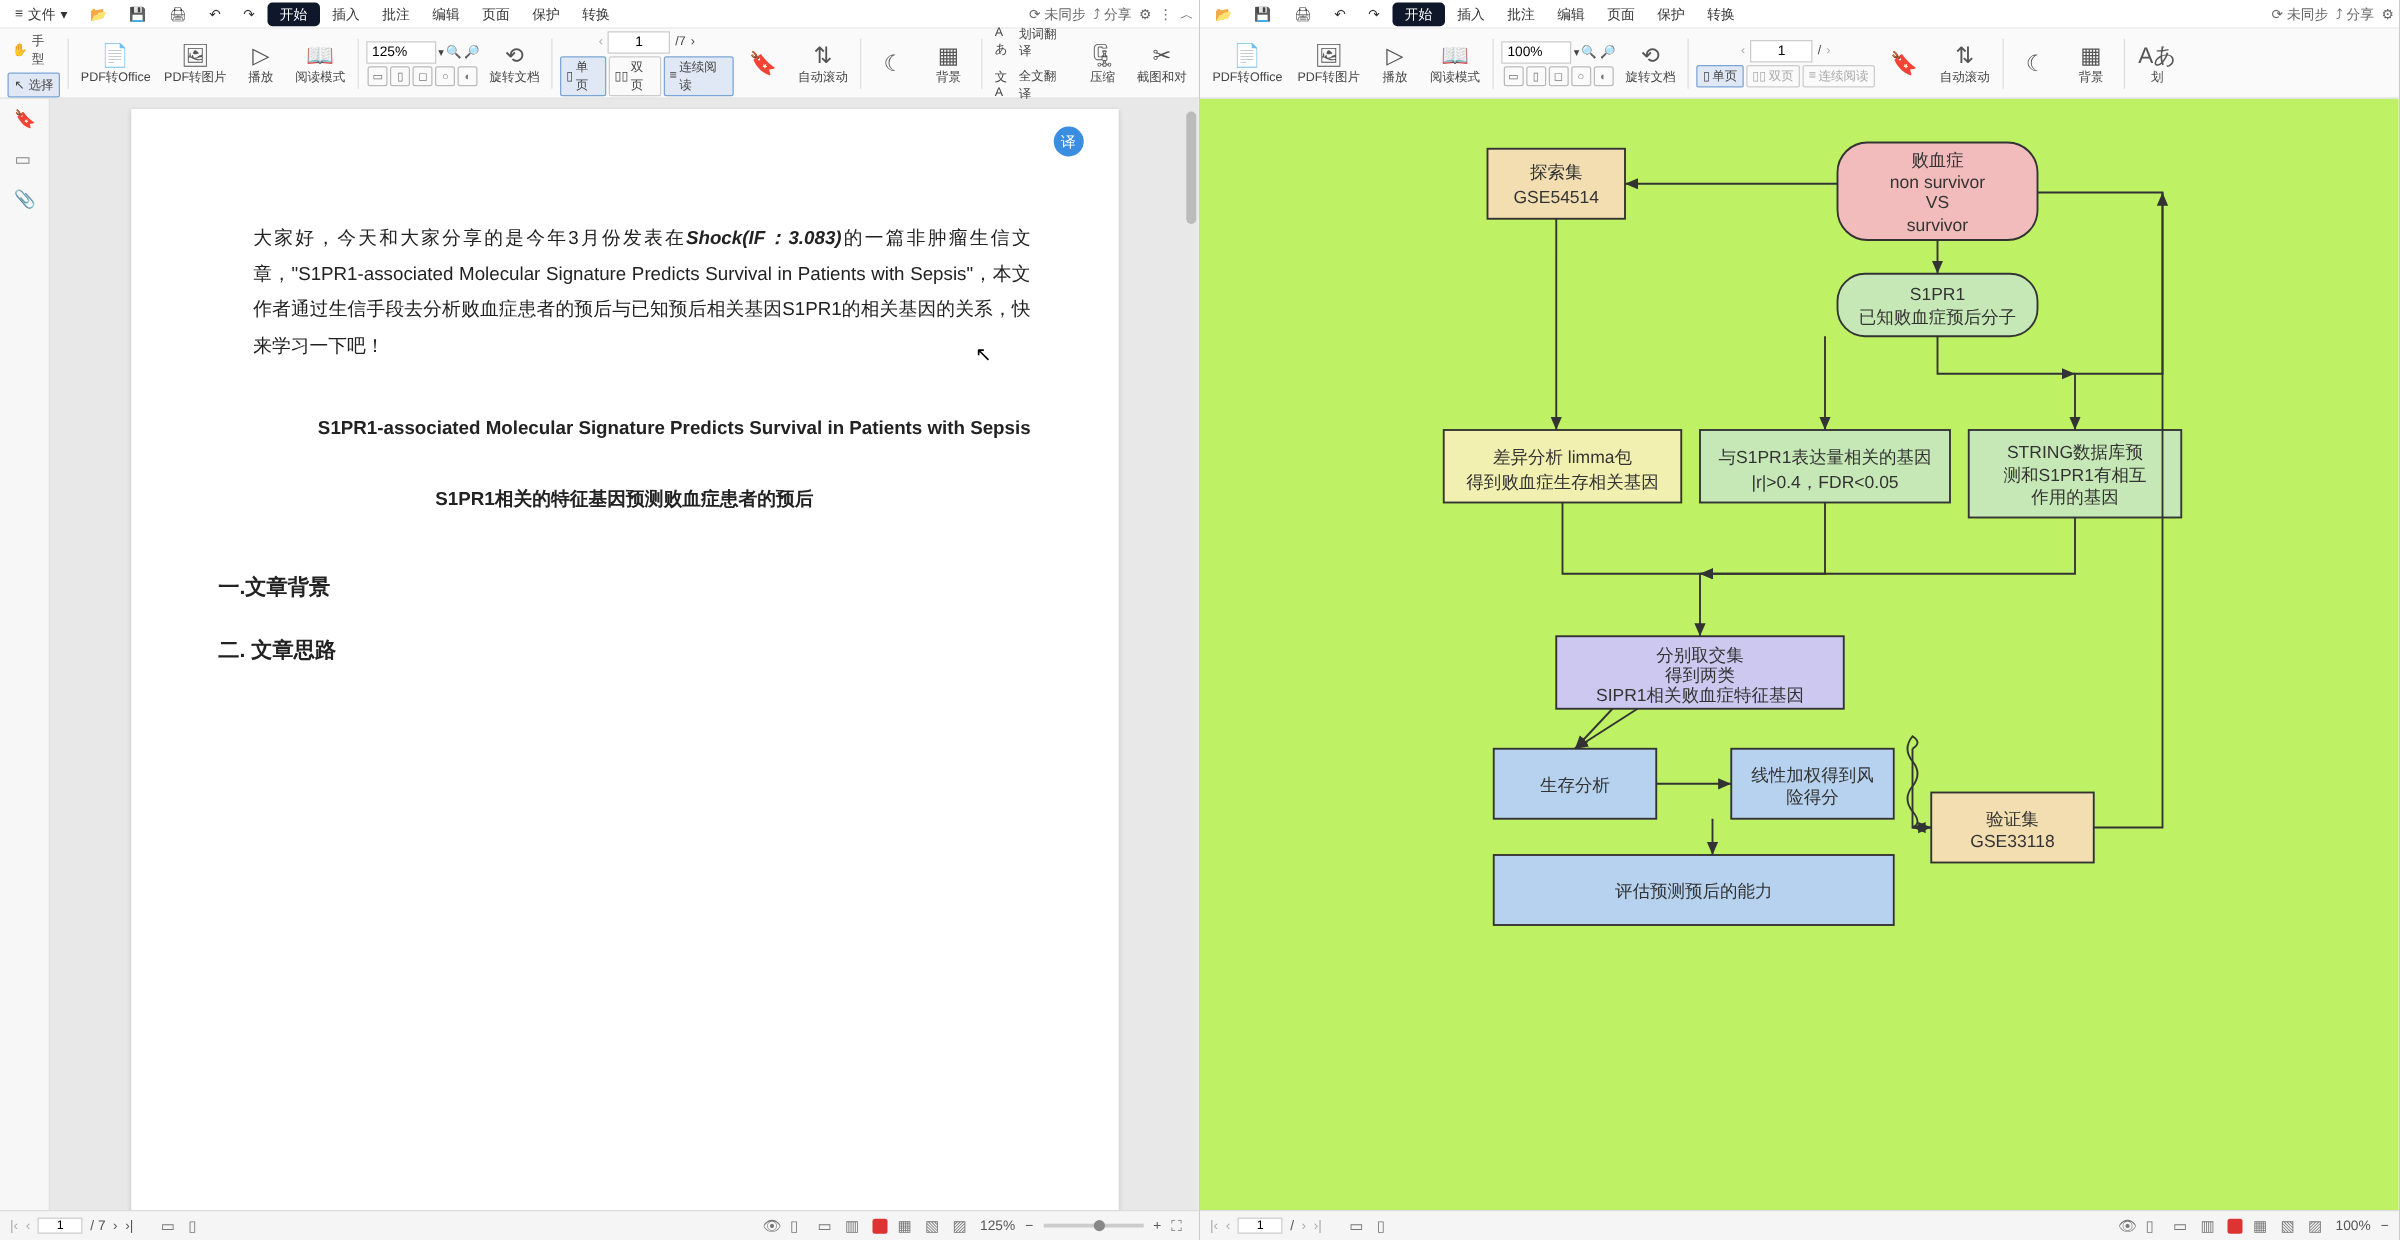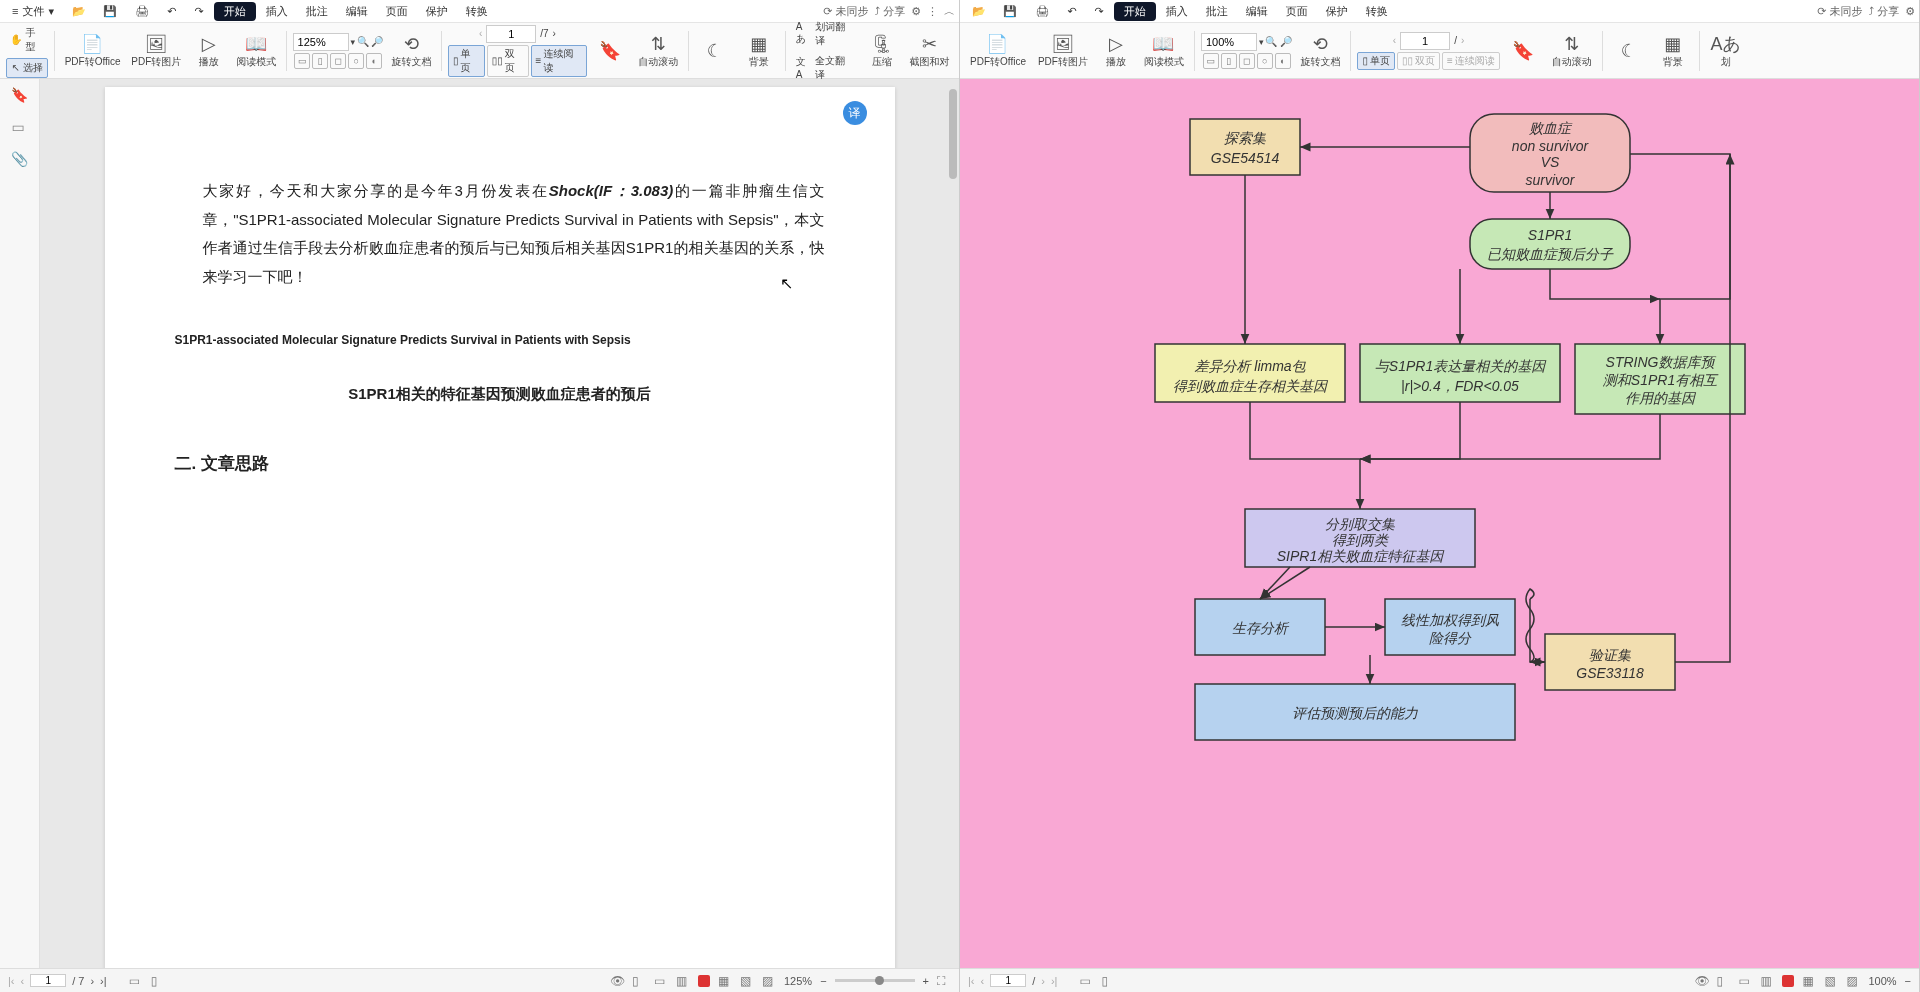--- a/index.html
+++ b/index.html
@@ -22,40 +22,40 @@
 .page-input { width: 50px; border: 1px solid #ccc; text-align: center; font-size: 11px; padding: 2px; }
 .mini-row { display: flex; gap: 2px; }
 .mini-ic { width: 16px; height: 16px; border: 1px solid #bbb; border-radius: 2px; font-size: 9px; display: flex; align-items: center; justify-content: center; color: #777; cursor: pointer; }
 .side-btn { font-size: 10px; display: flex; align-items: center; gap: 3px; padding: 2px 4px; cursor: pointer; }
 .content-area { flex: 1; position: relative; display: flex; overflow: hidden; }
 .left-sidebar { width: 40px; background: #f7f7f7; border-right: 1px solid #e0e0e0; display: flex; flex-direction: column; align-items: center; padding-top: 8px; gap: 16px; }
 .left-sidebar .sic { width: 16px; height: 16px; color: #888; font-size: 14px; cursor: pointer; }
 .doc-canvas { flex: 1; background: #e8e8e8; overflow: auto; position: relative; }
 .page { background: #fff; margin: 8px auto; width: 790px; min-height: 900px; padding: 90px 70px 40px 70px; box-shadow: 0 1px 4px rgba(0,0,0,.15); position: relative; font-size: 15px; line-height: 1.9; color: #222; }
 .page .para1 { text-align: justify; margin-left: 28px; }
-.page .title-en { text-align: left; font-weight: bold; margin: 38px 0 28px; font-size: 12px; }
+.page .title-en { text-align: right; font-weight: bold; margin: 38px 0 28px; font-size: 15px; }
 .page .title-cn { text-align: center; font-weight: bold; margin-bottom: 40px; font-size: 15px; }
 .page h3 { font-size: 17px; font-weight: bold; margin: 18px 0 12px; }
 .page .body { text-align: justify; text-indent: 2em; }
 .float-badge { position: absolute; top: 14px; right: 28px; width: 24px; height: 24px; background: #3a8de0; border-radius: 50%; color: #fff; font-size: 12px; display: flex; align-items: center; justify-content: center; }
 .scroll-ind { position: absolute; right: 2px; top: 0; width: 10px; height: 100%; }
 .scroll-thumb { position: absolute; right: 0; top: 10px; width: 8px; height: 90px; background: #bbb; border-radius: 4px; }
 .statusbar { height: 24px; background: #f5f5f5; border-top: 1px solid #ddd; display: flex; align-items: center; font-size: 11px; color: #555; padding: 0 8px; gap: 10px; }
 .statusbar .nav { display: flex; align-items: center; gap: 6px; }
 .statusbar .nav input { width: 36px; border: 1px solid #ccc; text-align: center; font-size: 10px; }
 .statusbar .icons { display: flex; gap: 8px; margin-left: 12px; }
 .statusbar .sic2 { width: 14px; height: 14px; font-size: 12px; color: #777; cursor: pointer; }
 .statusbar .rec { width: 12px; height: 12px; background: #d33; border-radius: 2px; }
 .statusbar .right { margin-left: auto; display: flex; align-items: center; gap: 8px; }
 .statusbar .slider { width: 80px; height: 3px; background: #ccc; position: relative; }
 .statusbar .slider::after { content: ""; position: absolute; left: 40px; top: -3px; width: 9px; height: 9px; background: #888; border-radius: 50%; }
 .cursor-arrow { position: absolute; left: 780px; top: 195px; font-size: 16px; color: #000; pointer-events: none; z-index: 50; }
 
 
-.flow-canvas { flex: 1; background: #f9a8d4; overflow: auto; position: relative; font-style: italic; }
+.flow-canvas { flex: 1; background: #bef264; overflow: auto; position: relative; }
 svg.flow { display: block; margin: 20px auto; }
 .node { stroke: #333; stroke-width: 1.5; }
 .node-text { font-size: 14px; fill: #333; text-anchor: middle; dominant-baseline: middle; }
 .arrow { stroke: #333; stroke-width: 1.5; fill: none; marker-end: url(#ah); }
 
 .tool-stack { display: flex; flex-direction: column; align-items: center; gap: 2px; }
 .view-row { display: flex; gap: 2px; align-items: center; }
 .view-btn { border: 1px solid #ccc; padding: 1px 4px; font-size: 10px; border-radius: 2px; display: flex; align-items: center; gap: 2px; }
 .view-btn.active { background: #e0e8f5; border-color: #7aa5d6; }
 </style>
@@ -193,20 +193,21 @@
       <span class="sic">📎</span>
     </div>
     <div class="doc-canvas">
       <div class="page">
         <div class="float-badge">译</div>
         <p class="para1">
           <span>大家好，今天和大家分享的是今年3月份发表在</span><b><i>Shock(IF：3.083)</i></b><span>的一篇非肿瘤生信文章，"S1PR1-associated Molecular Signature Predicts Survival in Patients with Sepsis"，本文作者通过生信手段去分析败血症患者的预后与已知预后相关基因S1PR1的相关基因的关系，快来学习一下吧！</span>
         </p>
         <p class="title-en">S1PR1-associated Molecular Signature Predicts Survival in Patients with Sepsis</p>
         <p class="title-cn">S1PR1相关的特征基因预测败血症患者的预后</p>
+        <h3>一.文章背景</h3>
         <h3>二. 文章思路</h3>
       </div>
       <div class="scroll-ind">
           <div class="scroll-thumb"></div>
         </div>
     </div>
     <div class="cursor-arrow">↖</div>
   </div>
 
   <div class="statusbar">

